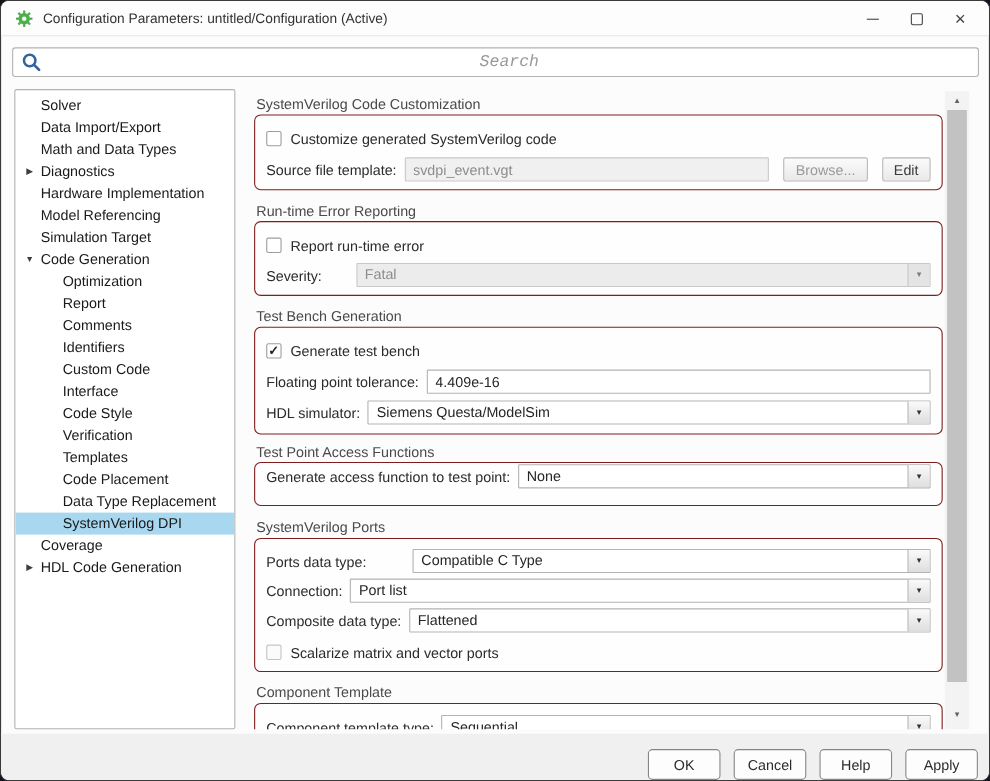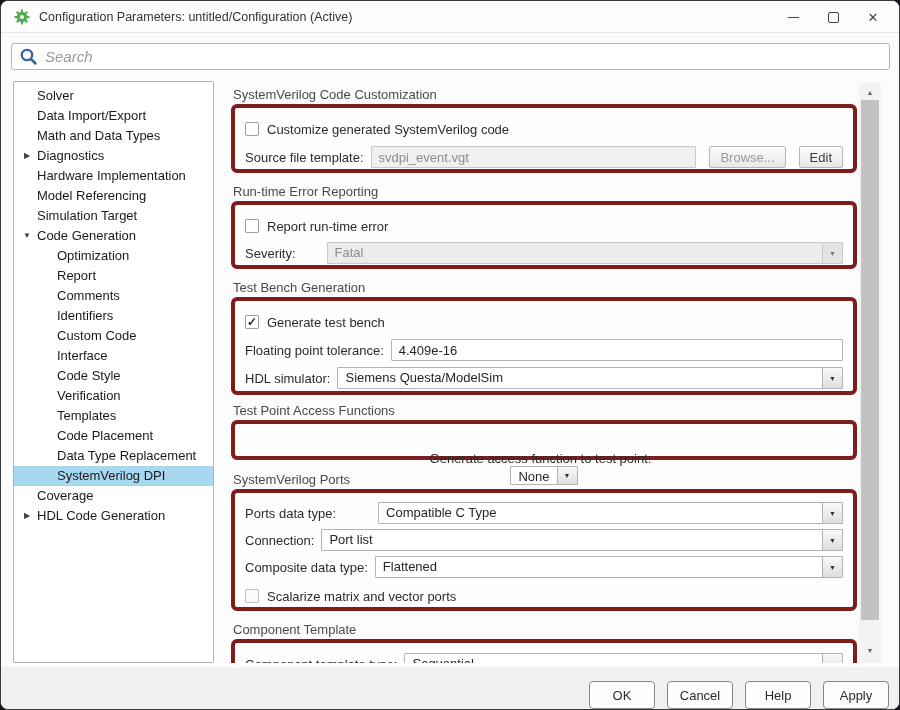--- a/index.html
+++ b/index.html
@@ -20,38 +20,38 @@
   .win-btn { width:40px; height:32px; display:flex; align-items:center; justify-content:center; color:#444; cursor:default; }
   .glyph-min { width:11px; height:0; border-top:1.4px solid #444; display:block; }
   .glyph-max { width:11px; height:11px; border:1.4px solid #444; border-radius:2px; display:block; }
   .glyph-close { font-size:13px; line-height:1; color:#444; }
 
   
   .search-box { position:absolute; left:10px; top:42px; width:879px; height:27px;
     background:#fff; border:1px solid #b3b3b3; border-radius:3px; display:flex; align-items:center; }
   .search-icon { margin-left:7px; flex:0 0 auto; display:flex; }
   .search-input { flex:1; border:none; outline:none; background:transparent;
-    font-family:Liberation Sans, sans-serif; font-size:15px; color:#333; padding:0 8px 0 7px; }
+    font-family:Liberation Mono, monospace; font-size:15px; color:#333; padding:0 8px 0 7px;text-align:center; }
   .search-input::placeholder { font-style:italic; color:#999; }
 
   
   .sidebar { position:absolute; left:12px; top:80px; width:201px; height:582px;
     background:#fff; border:1px solid #b3b3b3; border-radius:2px; overflow:hidden; padding-top:4px; }
   .tree-row { position:relative; height:20px; line-height:20px; font-size:13px; color:#1a1a1a;
     padding-left:23px; white-space:nowrap; cursor:default; }
   .tree-row.lvl2 { padding-left:43px; }
   .tree-row.selected { background:#a8d7f0; }
   .tree-arrow { position:absolute; left:7px; top:0; width:12px; height:20px; font-size:8px;
     color:#3d3d3d; display:flex; align-items:center; justify-content:center; }
 
   
   .content { position:absolute; left:228px; top:80px; width:629px; height:582px; overflow:hidden; }
   .sec-title { position:absolute; left:4px; font-size:13px; color:#4a4a4a; white-space:nowrap; }
   .group-box { position:absolute; left:2px; right:1px; background:#fefefe;
-    border:4px solid #7f1d1d; border-radius:6px; padding:0 10px; }
+    border:1px solid #7f1d1d; border-radius:6px; padding:0 10px; }
   .row { position:absolute; left:10px; right:10px; height:22px; display:flex; align-items:center; }
   .row label { font-size:13px; color:#2b2b2b; margin-right:7px; white-space:nowrap; }
   .checkbox { width:14px; height:14px; background:#fff; border:1px solid #9d9d9d; border-radius:2px;
     margin-right:8px; flex:0 0 auto; display:flex; align-items:center; justify-content:center;
     font-size:12px; font-weight:bold; color:#222; line-height:1; }
   .checkbox.dim { border-color:#c3c3c3; background:#fbfbfb; }
   .cb-label { font-size:13px; color:#2b2b2b; white-space:nowrap; }
   .txt-input { flex:1; height:22px; border:1px solid #b3b3b3; background:#fff; border-radius:1px;
     font-family:"Liberation Sans", sans-serif; font-size:13px; color:#262626; padding:0 7px; outline:none; min-width:0; }
   .txt-input.disabled { background:#f0f0f0; color:#8d8d8d; border-color:#c9c9c9; }
@@ -200,21 +200,21 @@
           <label>HDL simulator:</label>
           <div class="combo">
             <span class="combo-text">Siemens Questa/ModelSim</span>
             <span class="combo-btn">▼</span>
           </div>
         </div>
       </div>
 
       <div class="sec-title" style="top:322px;">Test Point Access Functions</div>
       <div class="group-box" style="top:339px; height:40px;">
-        <div class="row" style="top:27px;flex-direction:column;">
+        <div class="row" style="top:1px;">
           <label>Generate access function to test point:</label>
           <div class="combo">
             <span class="combo-text">None</span>
             <span class="combo-btn">▼</span>
           </div>
         </div>
       </div>
 
       <div class="sec-title" style="top:391px;">SystemVerilog Ports</div>
       <div class="group-box" style="top:408px; height:122px;">

